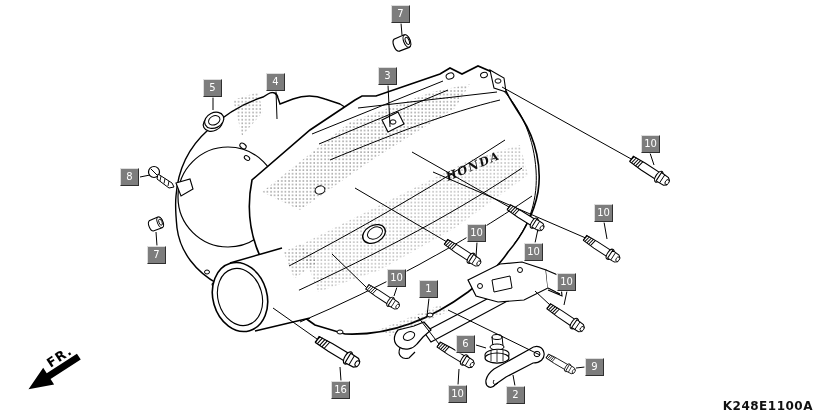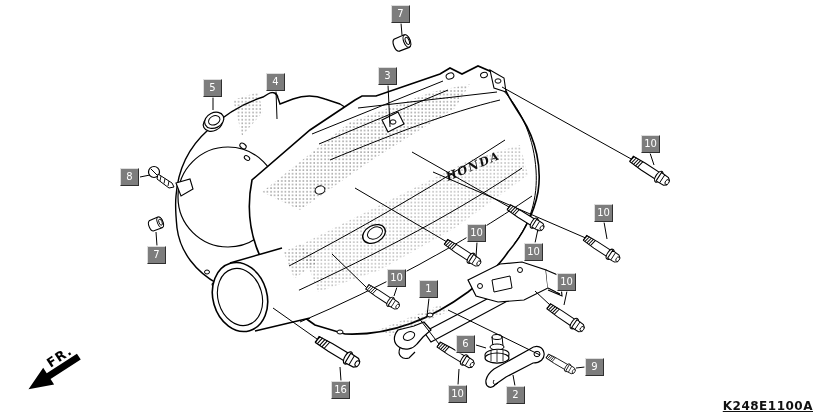--- a/index.html
+++ b/index.html
@@ -6,21 +6,21 @@
   #stage{position:relative;width:840px;height:420px;background:#ffffff;overflow:hidden;
          font-family:"DejaVu Sans",sans-serif;}
   #art{position:absolute;left:0;top:0;}
   .co{position:absolute;width:19px;height:18px;box-sizing:border-box;
       background:#7d7d7d;color:#fff;text-align:center;
       font:10px/16px "DejaVu Sans",sans-serif;
       border:1px solid;border-color:#dedede #2f2f2f #2f2f2f #dedede;
       box-shadow:0 0 0 1px rgba(255,255,255,.6);
       cursor:pointer;user-select:none;}
   .part-code{position:absolute;right:27px;top:399px;
-      font:bold 12px "DejaVu Sans",sans-serif;color:#111;letter-spacing:.5px;text-decoration:underline;}
+      font:bold 12px "DejaVu Sans",sans-serif;color:#111;letter-spacing:.5px;}
 </style>
 </head>
 <body>
 
 <div id="stage">
 
   <svg id="art" width="840" height="420" viewBox="0 0 840 420">
     <defs>
       <pattern id="dots" width="3.6" height="3.6" patternUnits="userSpaceOnUse">
         <circle cx="1" cy="1" r="0.7" fill="#3a3a3a"></circle>

